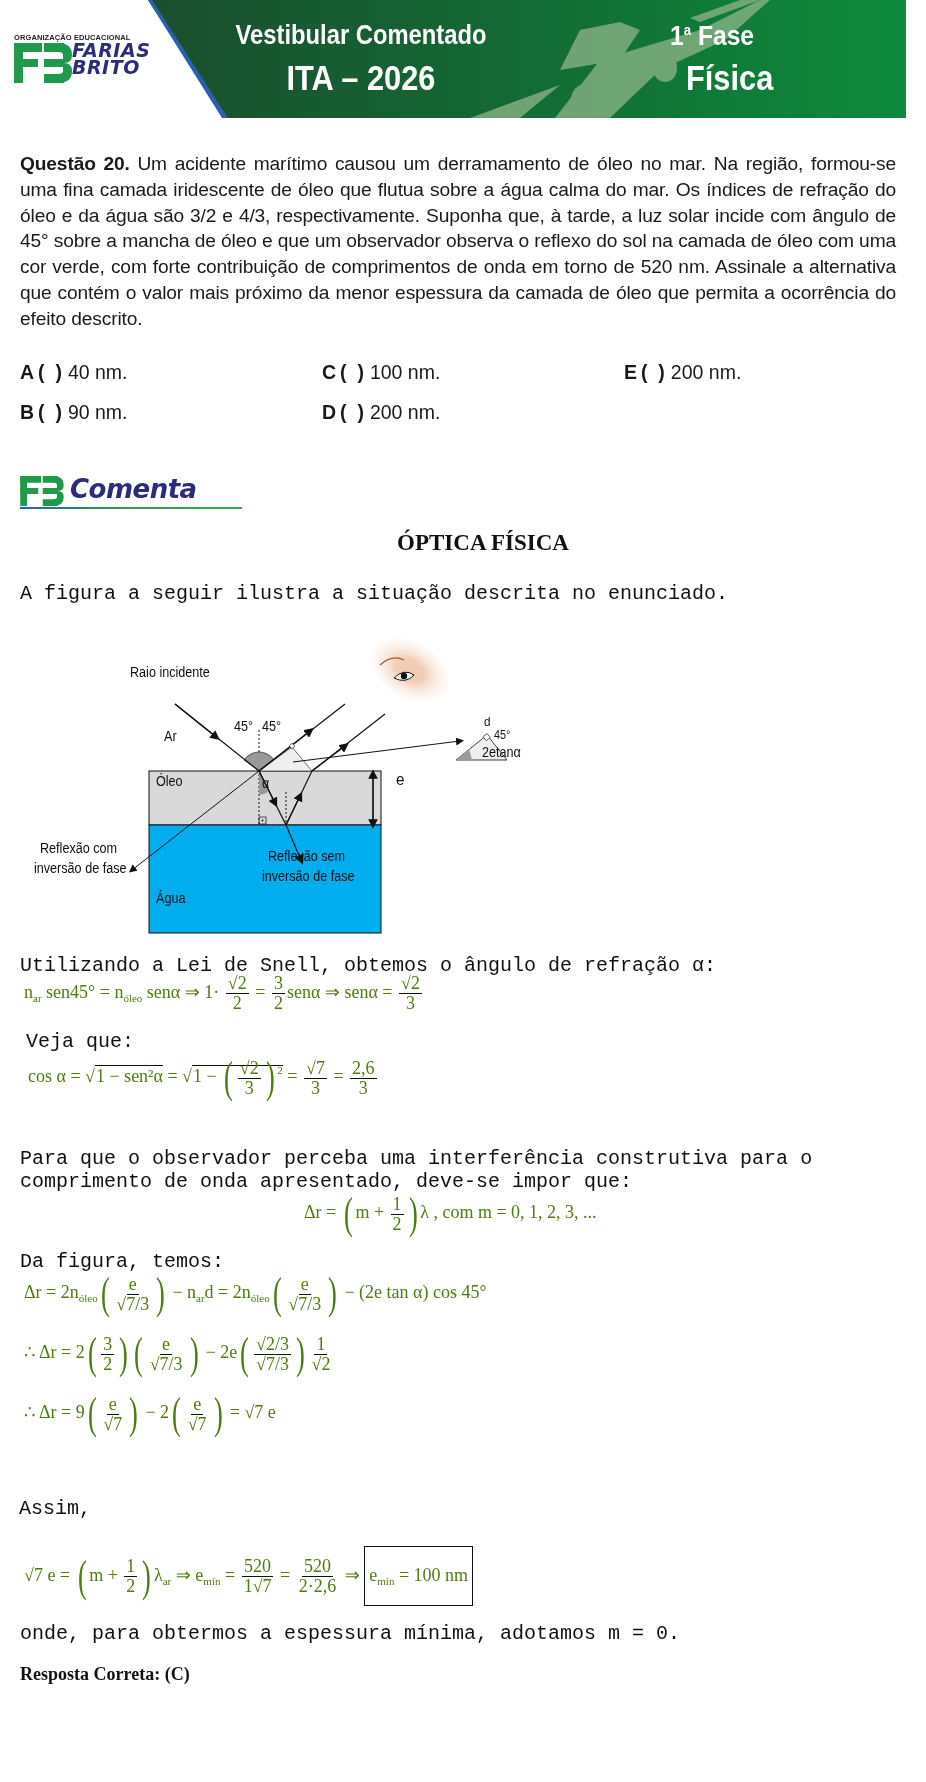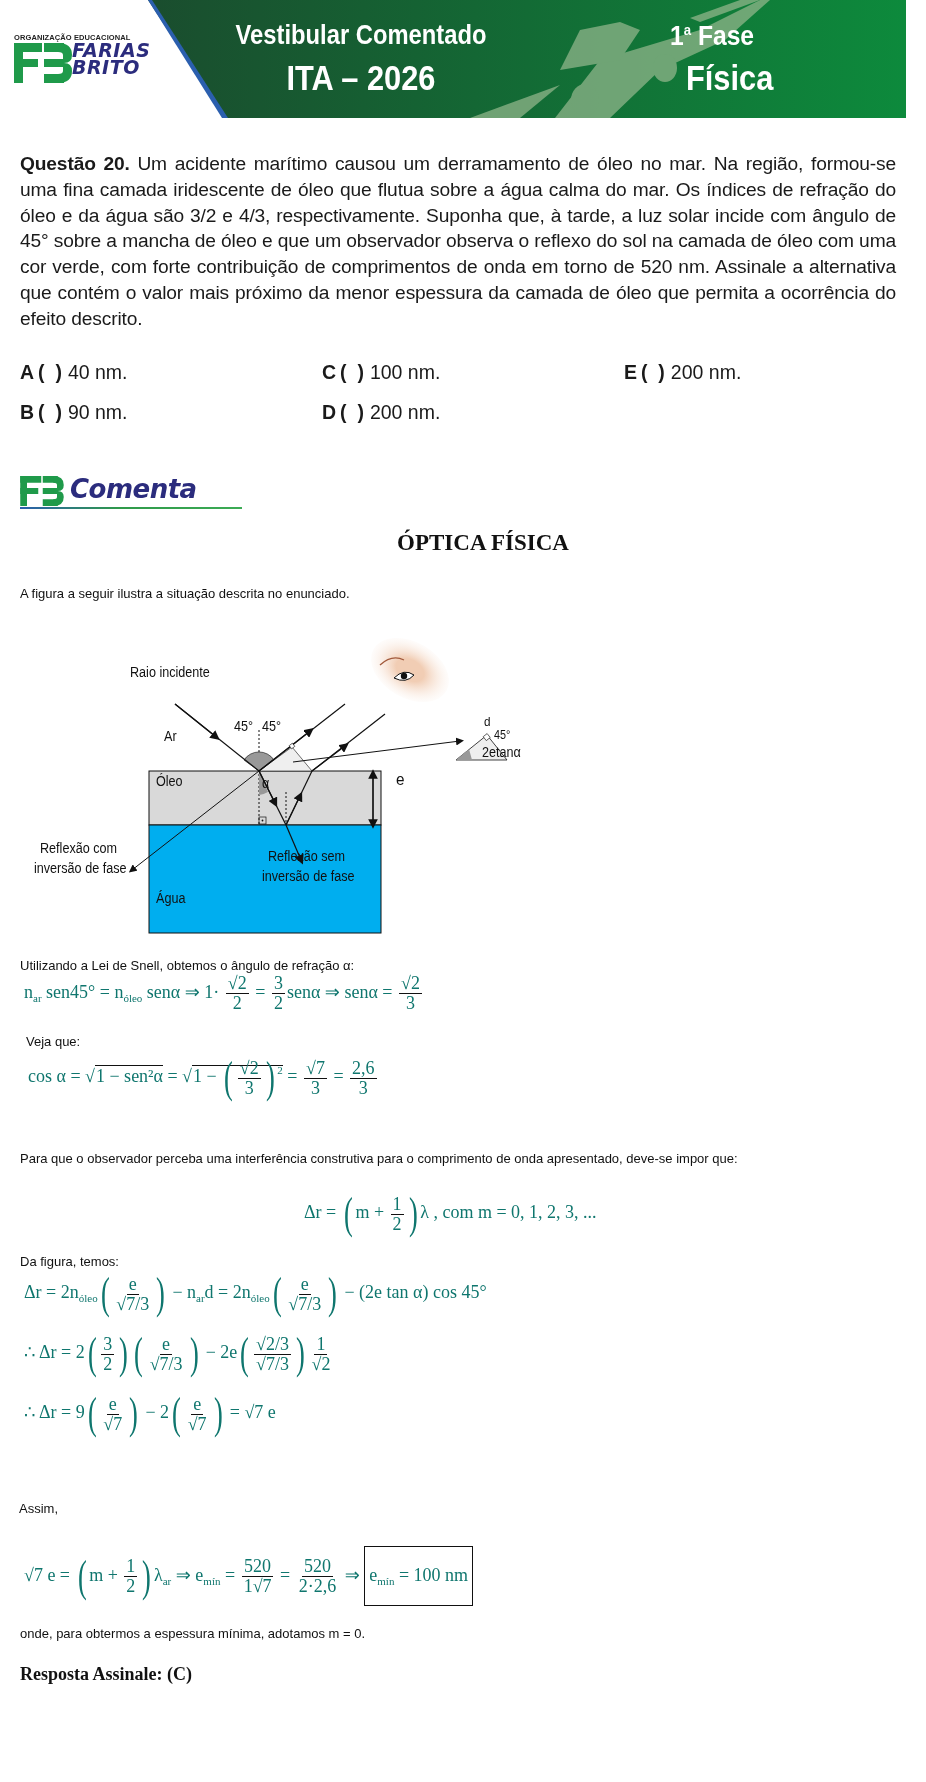--- a/index.html
+++ b/index.html
@@ -25,22 +25,22 @@
   .options { position: absolute; left: 20px; top: 361px; width: 880px; font-family: "Liberation Sans", sans-serif; font-size: 19.5px; color: #1a1a1a; }
   .opt { position: absolute; white-space: nowrap; }
   .opt .letter { font-weight: bold; }
   .opt .paren { display: inline-block; margin: 0 6px 0 4px; }
 
   
   .comenta { position: absolute; left: 20px; top: 474px; width: 222px; height: 36px; }
   .comenta-word { position: absolute; left: 50px; top: 0px; font-family: "DejaVu Sans", sans-serif; font-weight: bold; font-style: italic; font-size: 26px; color: #2b2c7d; letter-spacing: -0.5px; }
   .comenta-line { position: absolute; left: 0; top: 33px; width: 222px; height: 2px; background: linear-gradient(90deg, #2b5fae 0%, #2f9a4a 45%, #3cab55 100%); }
   .sec-title { position: absolute; left: 0; top: 530px; width: 926px; text-align: center; font-family: "Liberation Serif", serif; font-weight: bold; font-size: 23px; margin-left: 20px; }
-  .para { position: absolute; left: 20px; font-family: Liberation Sans, sans-serif; font-size: 13px; line-height: 23px; color: #111; }
-  .math { position: absolute; font-family: "Liberation Serif", serif; font-size: 18px; color: #0f766e; white-space: nowrap; }
+  .para { position: absolute; left: 20px; font-family: Liberation Mono, monospace; font-size: 20px; line-height: 23px; color: #111; }
+  .math { position: absolute; font-family: "Liberation Serif", serif; font-size: 18px; color: #4d7c0f; white-space: nowrap; }
   .frac { display: inline-flex; flex-direction: column; align-items: center; vertical-align: middle; margin: 0 2px; line-height: 1.05; }
   .frac .num { border-bottom: 1px solid #111; padding: 0 2px; }
   .frac .den { padding: 0 2px; }
   .sub { font-size: 11px; vertical-align: -4px; }
   .sup { font-size: 11px; vertical-align: 8px; }
   .big-paren { font-size: 44px; font-weight: 100; vertical-align: middle; line-height: 1; transform: scaleX(0.6); display: inline-block; }
   .sqrt { display: inline-block; }
   .sqrt .rad { border-top: 1px solid #111; padding-left: 1px; }
   .boxed { border: 1px solid #111; padding: 18px 4px; display: inline-block; }
   .answer { position: absolute; left: 20px; top: 1664px; font-family: "Liberation Serif", serif; font-weight: bold; font-size: 18px; }
@@ -303,13 +303,13 @@
     </span><span class="big-paren">)</span><span>λ</span><span class="sub">ar</span><span> ⇒ e</span><span class="sub">mín</span><span> = </span><span class="frac">
       <span class="num">520</span>
       <span class="den">1√7</span>
     </span><span> = </span><span class="frac">
       <span class="num">520</span>
       <span class="den">2·2,6</span>
     </span><span> ⇒ </span><span class="boxed"><span>e</span><span class="sub">mín</span><span> = 100 nm</span></span>
 </div>
 
 <div class="para" style="top:1622px">onde, para obtermos a espessura mínima, adotamos m = 0.</div>
-<div class="answer">Resposta Assinale: (C)</div>
+<div class="answer">Resposta Correta: (C)</div>
 
 </body></html>

